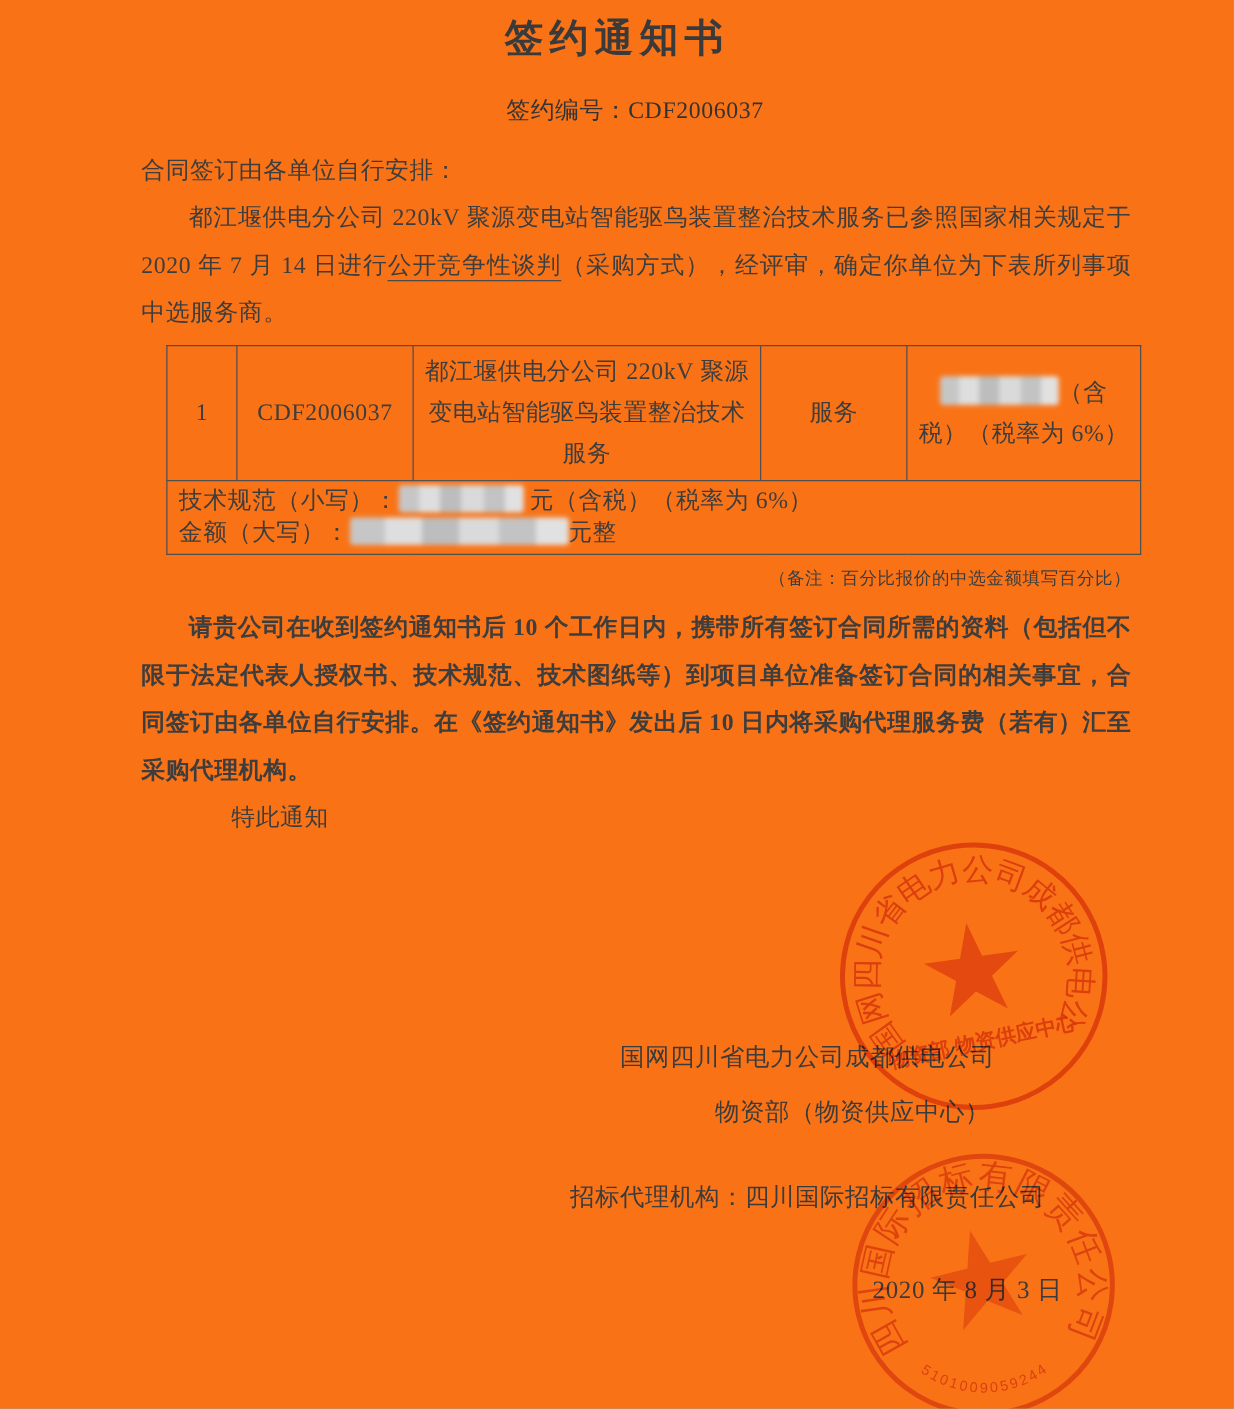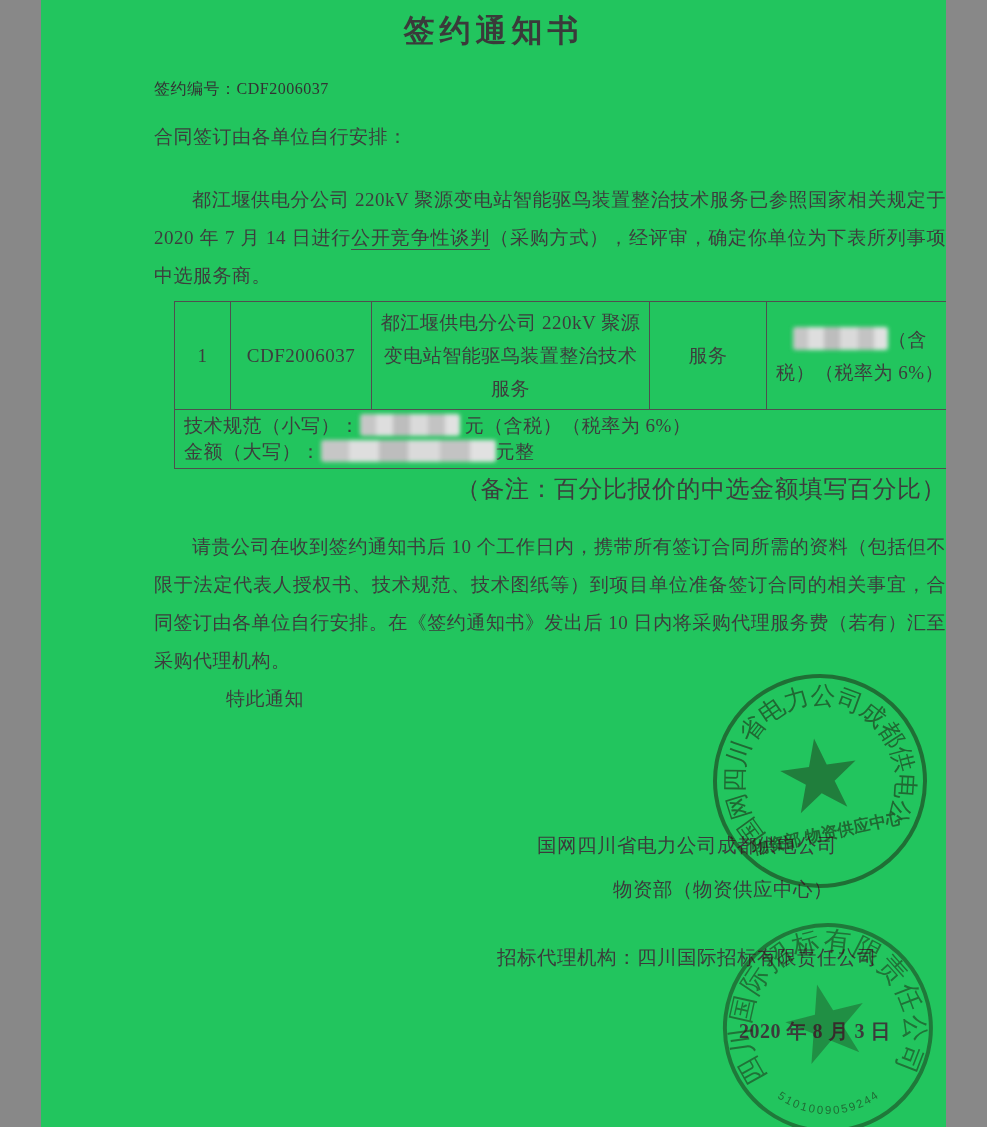--- a/index.html
+++ b/index.html
@@ -1,32 +1,32 @@
 <!DOCTYPE html>
 <html><head>
 <meta charset="utf-8">
 <style>
   * { margin:0; padding:0; box-sizing:border-box; }
   body { background:#888; font-family:"Liberation Serif","DejaVu Serif",serif; }
   .page {
-    position:relative; width:905px; height:1127px; margin:0 auto;
-    background:#22c55e; overflow:hidden; color:#3d3d3d;
+    position:relative; width:987px; height:1127px; margin:0 auto;
+    background:#f97316; overflow:hidden; color:#3d3d3d;
   }
   .doc-title {
     position:absolute; top:10px; left:0; width:100%;
     text-align:center; font-size:31px; letter-spacing:5px; color:#3a3a3a;
   }
   .content {
     position:absolute; left:113px; top:0; width:792px; padding-top:76px;
     font-size:19px; letter-spacing:0.5px;
   }
-  .notice-no { text-align:left; font-size:16px; line-height:26px; color:#333; padding-right:2px; }
+  .notice-no { text-align:center; font-size:19px; line-height:26px; color:#333; padding-right:2px; }
   .addressee { margin-top:16px; line-height:38px; }
   .para { line-height:38px; text-align:justify; }
-  .para.indent { text-indent:2em;margin-top:25px; }
+  .para.indent { text-indent:2em; }
   .u { border-bottom:1.6px solid #4a4a4a; padding-bottom:1px; }
 
   table.award {
     margin-top:6px; margin-left:20px; width:779px;
     border-collapse:collapse; table-layout:fixed;
   }
   table.award th, table.award td {
     border:1.8px solid #4f4f4f; font-weight:normal; font-size:19px;
     color:#3d3d3d; letter-spacing:0.5px;
   }
@@ -38,33 +38,33 @@
 
   .redact {
     display:inline-block; vertical-align:-4px; border-radius:3px;
     background:linear-gradient(90deg,#c6c6c6 0 16%,#dedede 16% 33%,#bdbdbd 33% 50%,#dadada 50% 68%,#c3c3c3 68% 85%,#e1e1e1 85%);
     filter:blur(2px);
   }
   .redact.w95 { width:95px; height:23px; }
   .redact.w100 { width:100px; height:22px; }
   .redact.w175 { width:175px; height:22px; }
 
-  .remark { margin-top:6px; text-align:right; line-height:28px; font-size:24px; }
-  .para2 { margin-top:6px; }
+  .remark { margin-top:6px; text-align:right; line-height:28px; font-size:14px; }
+  .para2 { margin-top:6px;font-weight:bold; }
   .closing { line-height:38px; text-indent:72px; }
   .contact { line-height:40px; }
   .contact .name { margin-left:6px; }
   .contact .name.shift { margin-left:26px; }
   .contact .phone { margin-left:22px; }
 
   .sig-line { position:absolute; font-size:19.5px; letter-spacing:0.5px; color:#3b3b3b; white-space:nowrap; }
   .sig-company { top:832px; left:496px; }
   .sig-dept { top:876px; left:572px; }
   .sig-agency { top:944px; left:456px; }
-  .sig-date { top:1018px; left:698px; font-size:20px;font-weight:bold; }
+  .sig-date { top:1018px; left:698px; font-size:20px; }
 
   .stamp { position:absolute; mix-blend-mode:multiply; opacity:0.88; }
   .stamp-1 { left:664px; top:666px; transform:rotate(-8deg); }
   .stamp-2 { left:670px; top:913px; transform:rotate(-14deg); }
 </style>
 </head>
 <body>
 
 <div class="page">
 

